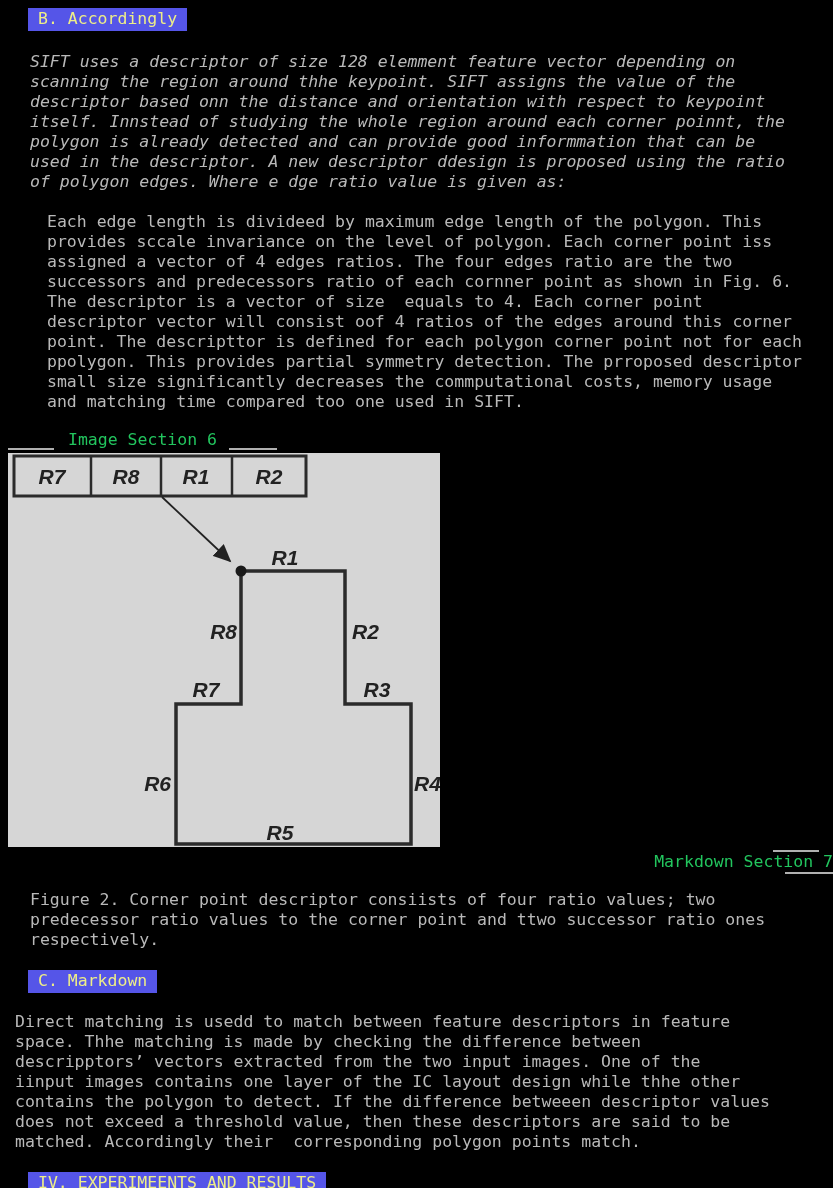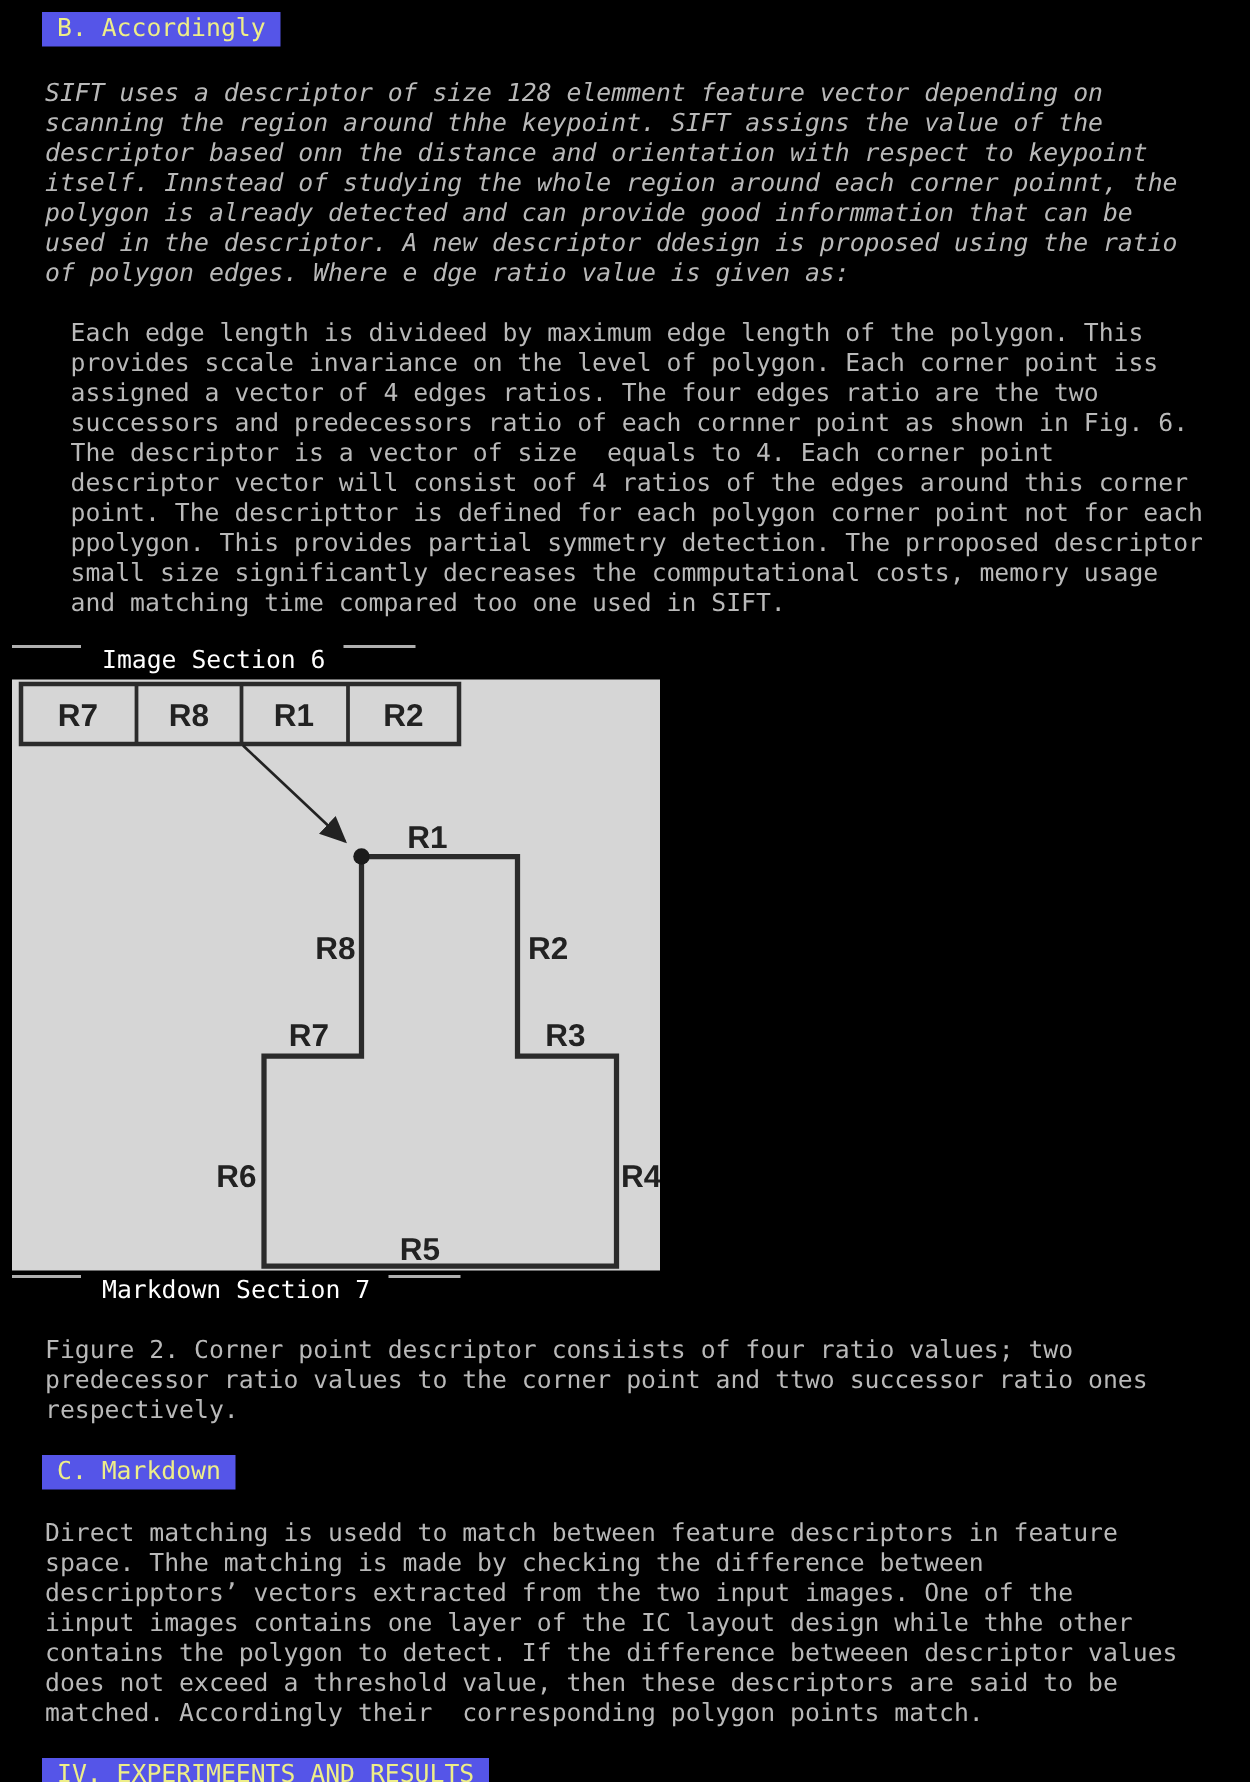--- a/index.html
+++ b/index.html
@@ -24,44 +24,45 @@
   }
   .badge-top { margin-top: 8px; }
   .para {
     white-space: pre;
     margin: 0 0 0 30px;
   }
   .para-1 { margin-top: 21px; font-style: italic; }
   .para-2 { margin-top: 20px; margin-left: 47px; }
   .divider {
     display: flex;
-    align-items: flex-start;
+    align-items: flex-end;
     margin-left: 8px;
     height: 20px;
-    color: #ffffff;
+    color: #22c55e;
   }
   .divider-image { margin-top: 18px; }
-  .divider-markdown { margin-top: 3px; }
+  .divider-markdown { margin-top: 3px; flex-direction: column; }
   .rule {
     height: 2px;
     background: #b0b0b0;
     flex: 0 0 auto;
   }
   .rule-left { width: 46px; margin-right: 14px; }
   .rule-right { width: 48px; margin-left: 12px; }
   .divider-label { white-space: pre; }
   .figure-wrap {
     width: 432px;
     height: 394px;
     margin: 3px 0 0 8px;
     background: #d6d6d6;
+    font-style: italic;
   }
   .figure-caption { margin-top: 20px; }
   .badge-matching { margin-top: 20px; }
-  .para-matching { margin-top: 19px; }
+  .para-matching { margin-top: 19px; margin-left: 15px; }
   .badge-experiments { margin-top: 20px; }
   svg text {
     font-family: "Liberation Sans", "DejaVu Sans", sans-serif;
     font-size: 21px;
     font-weight: 600;
     fill: #222222;
   }
 </style>
 </head>
 <body>

